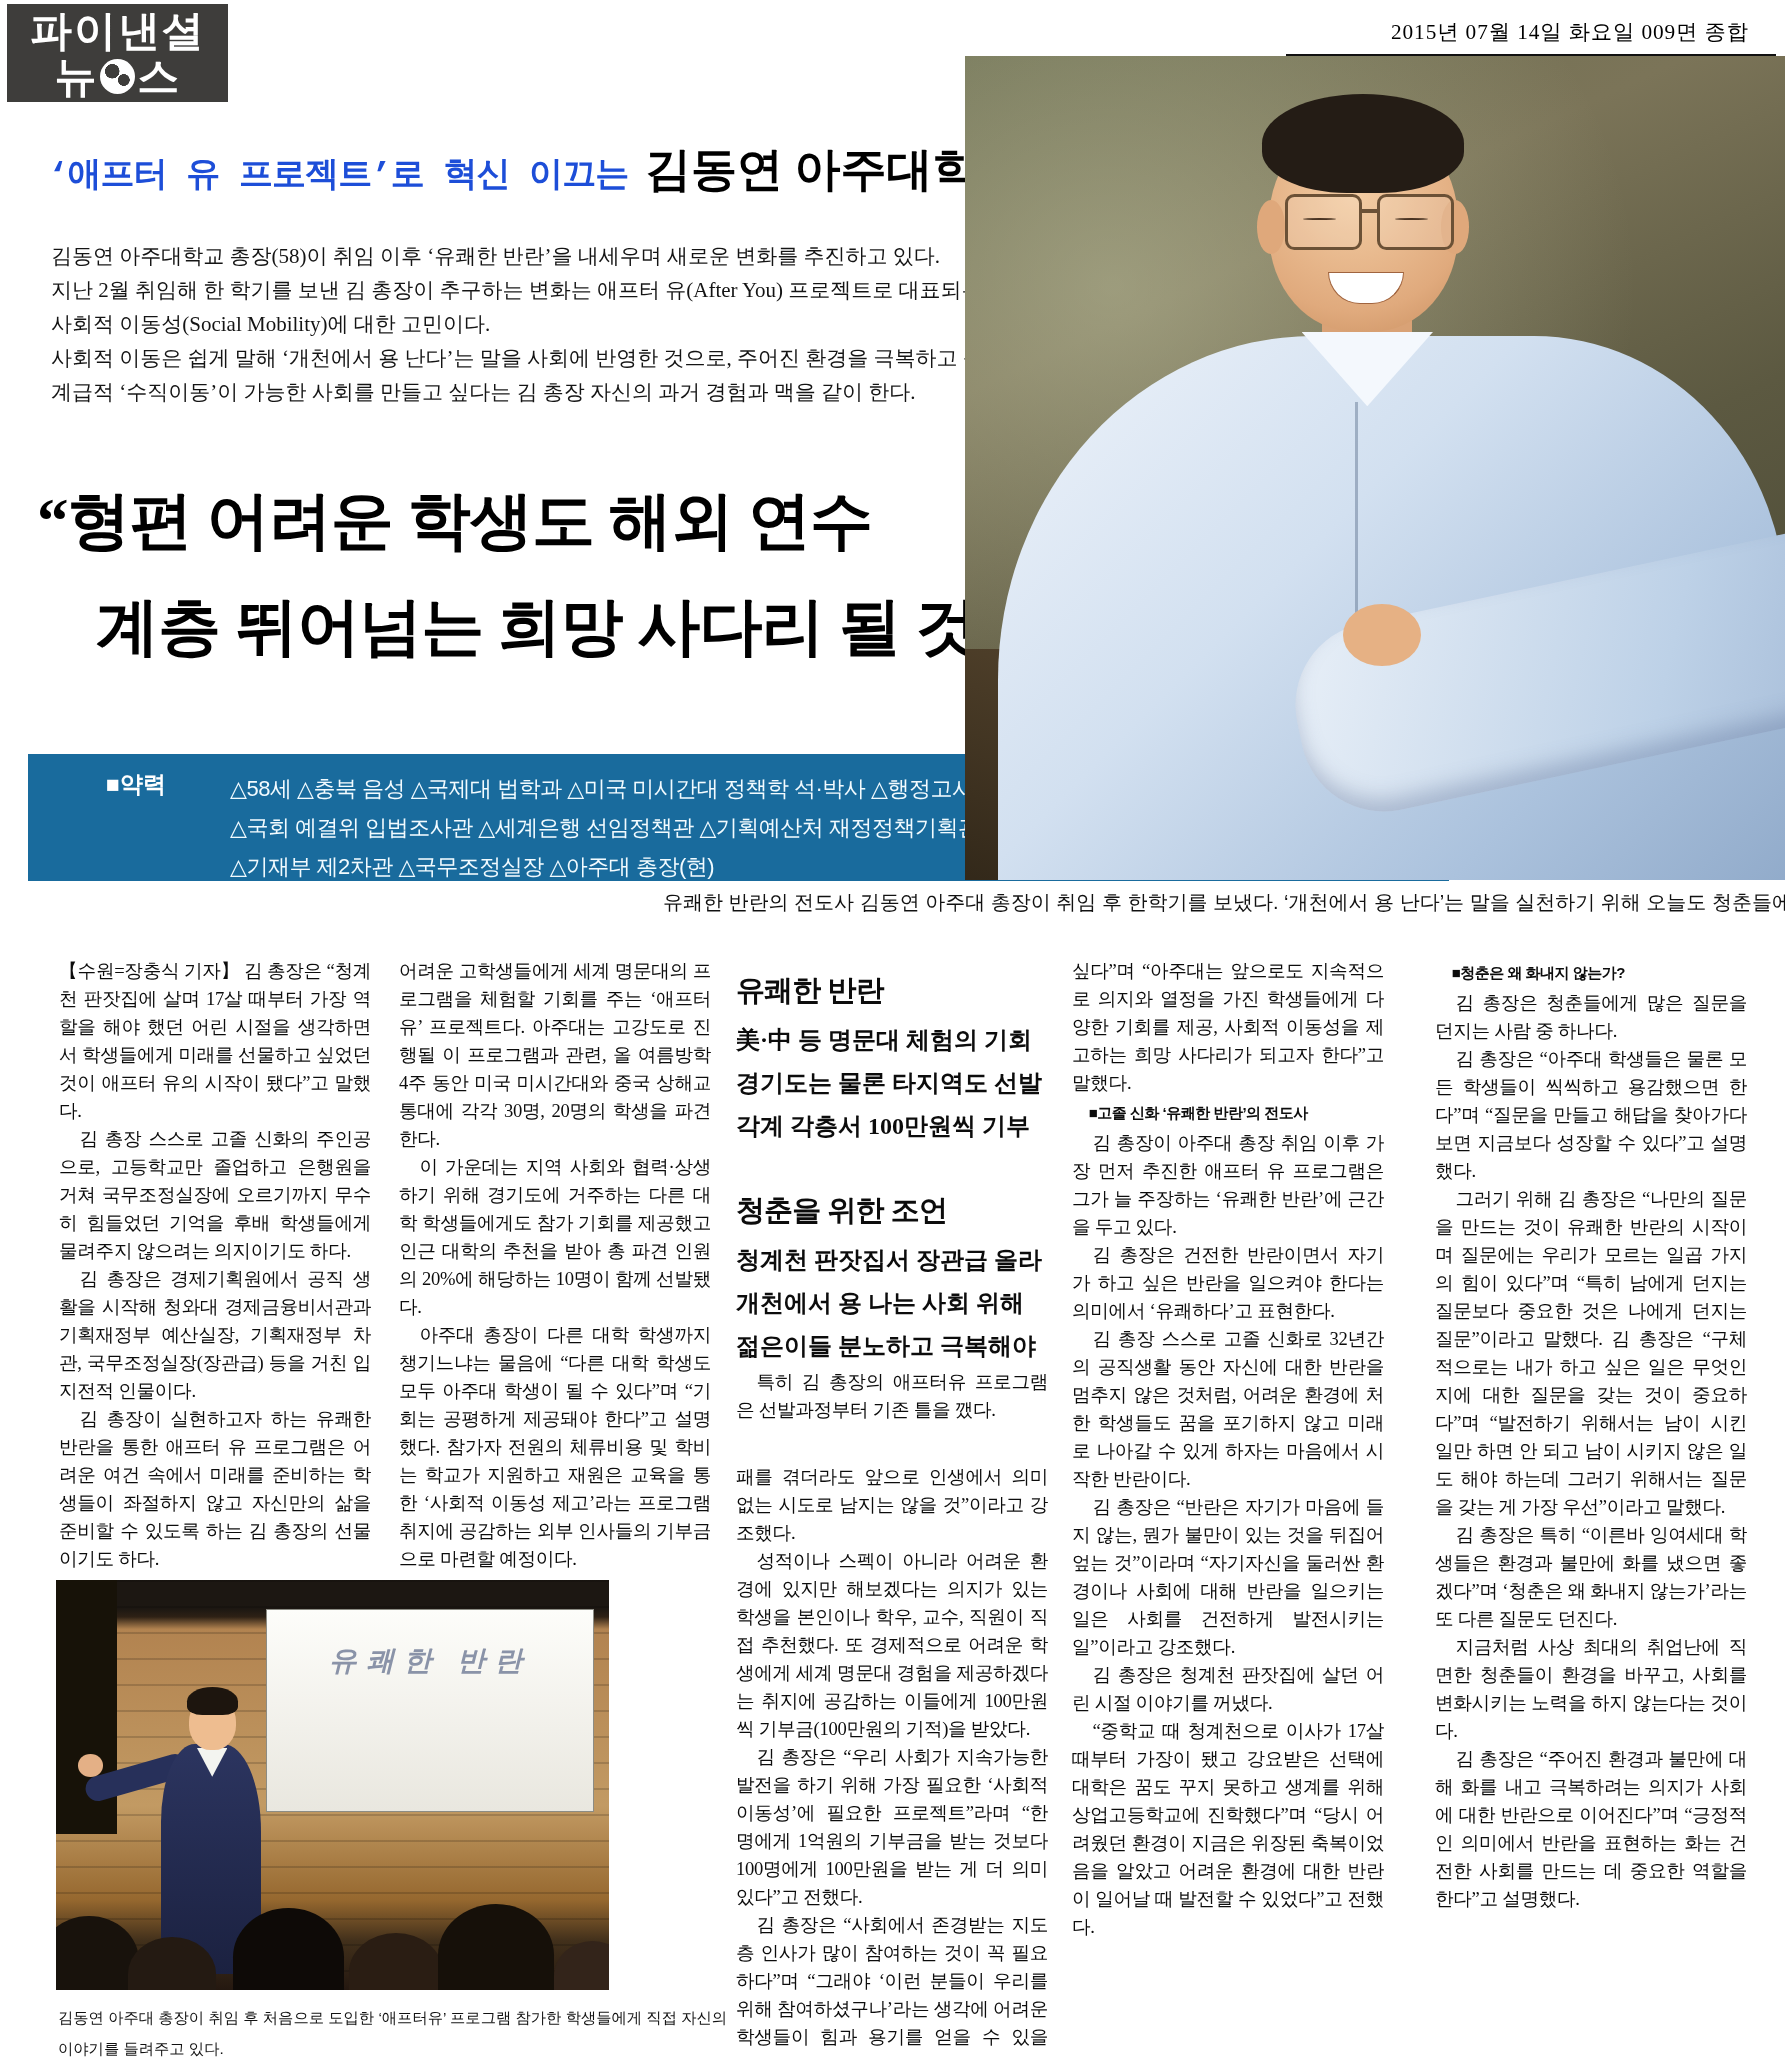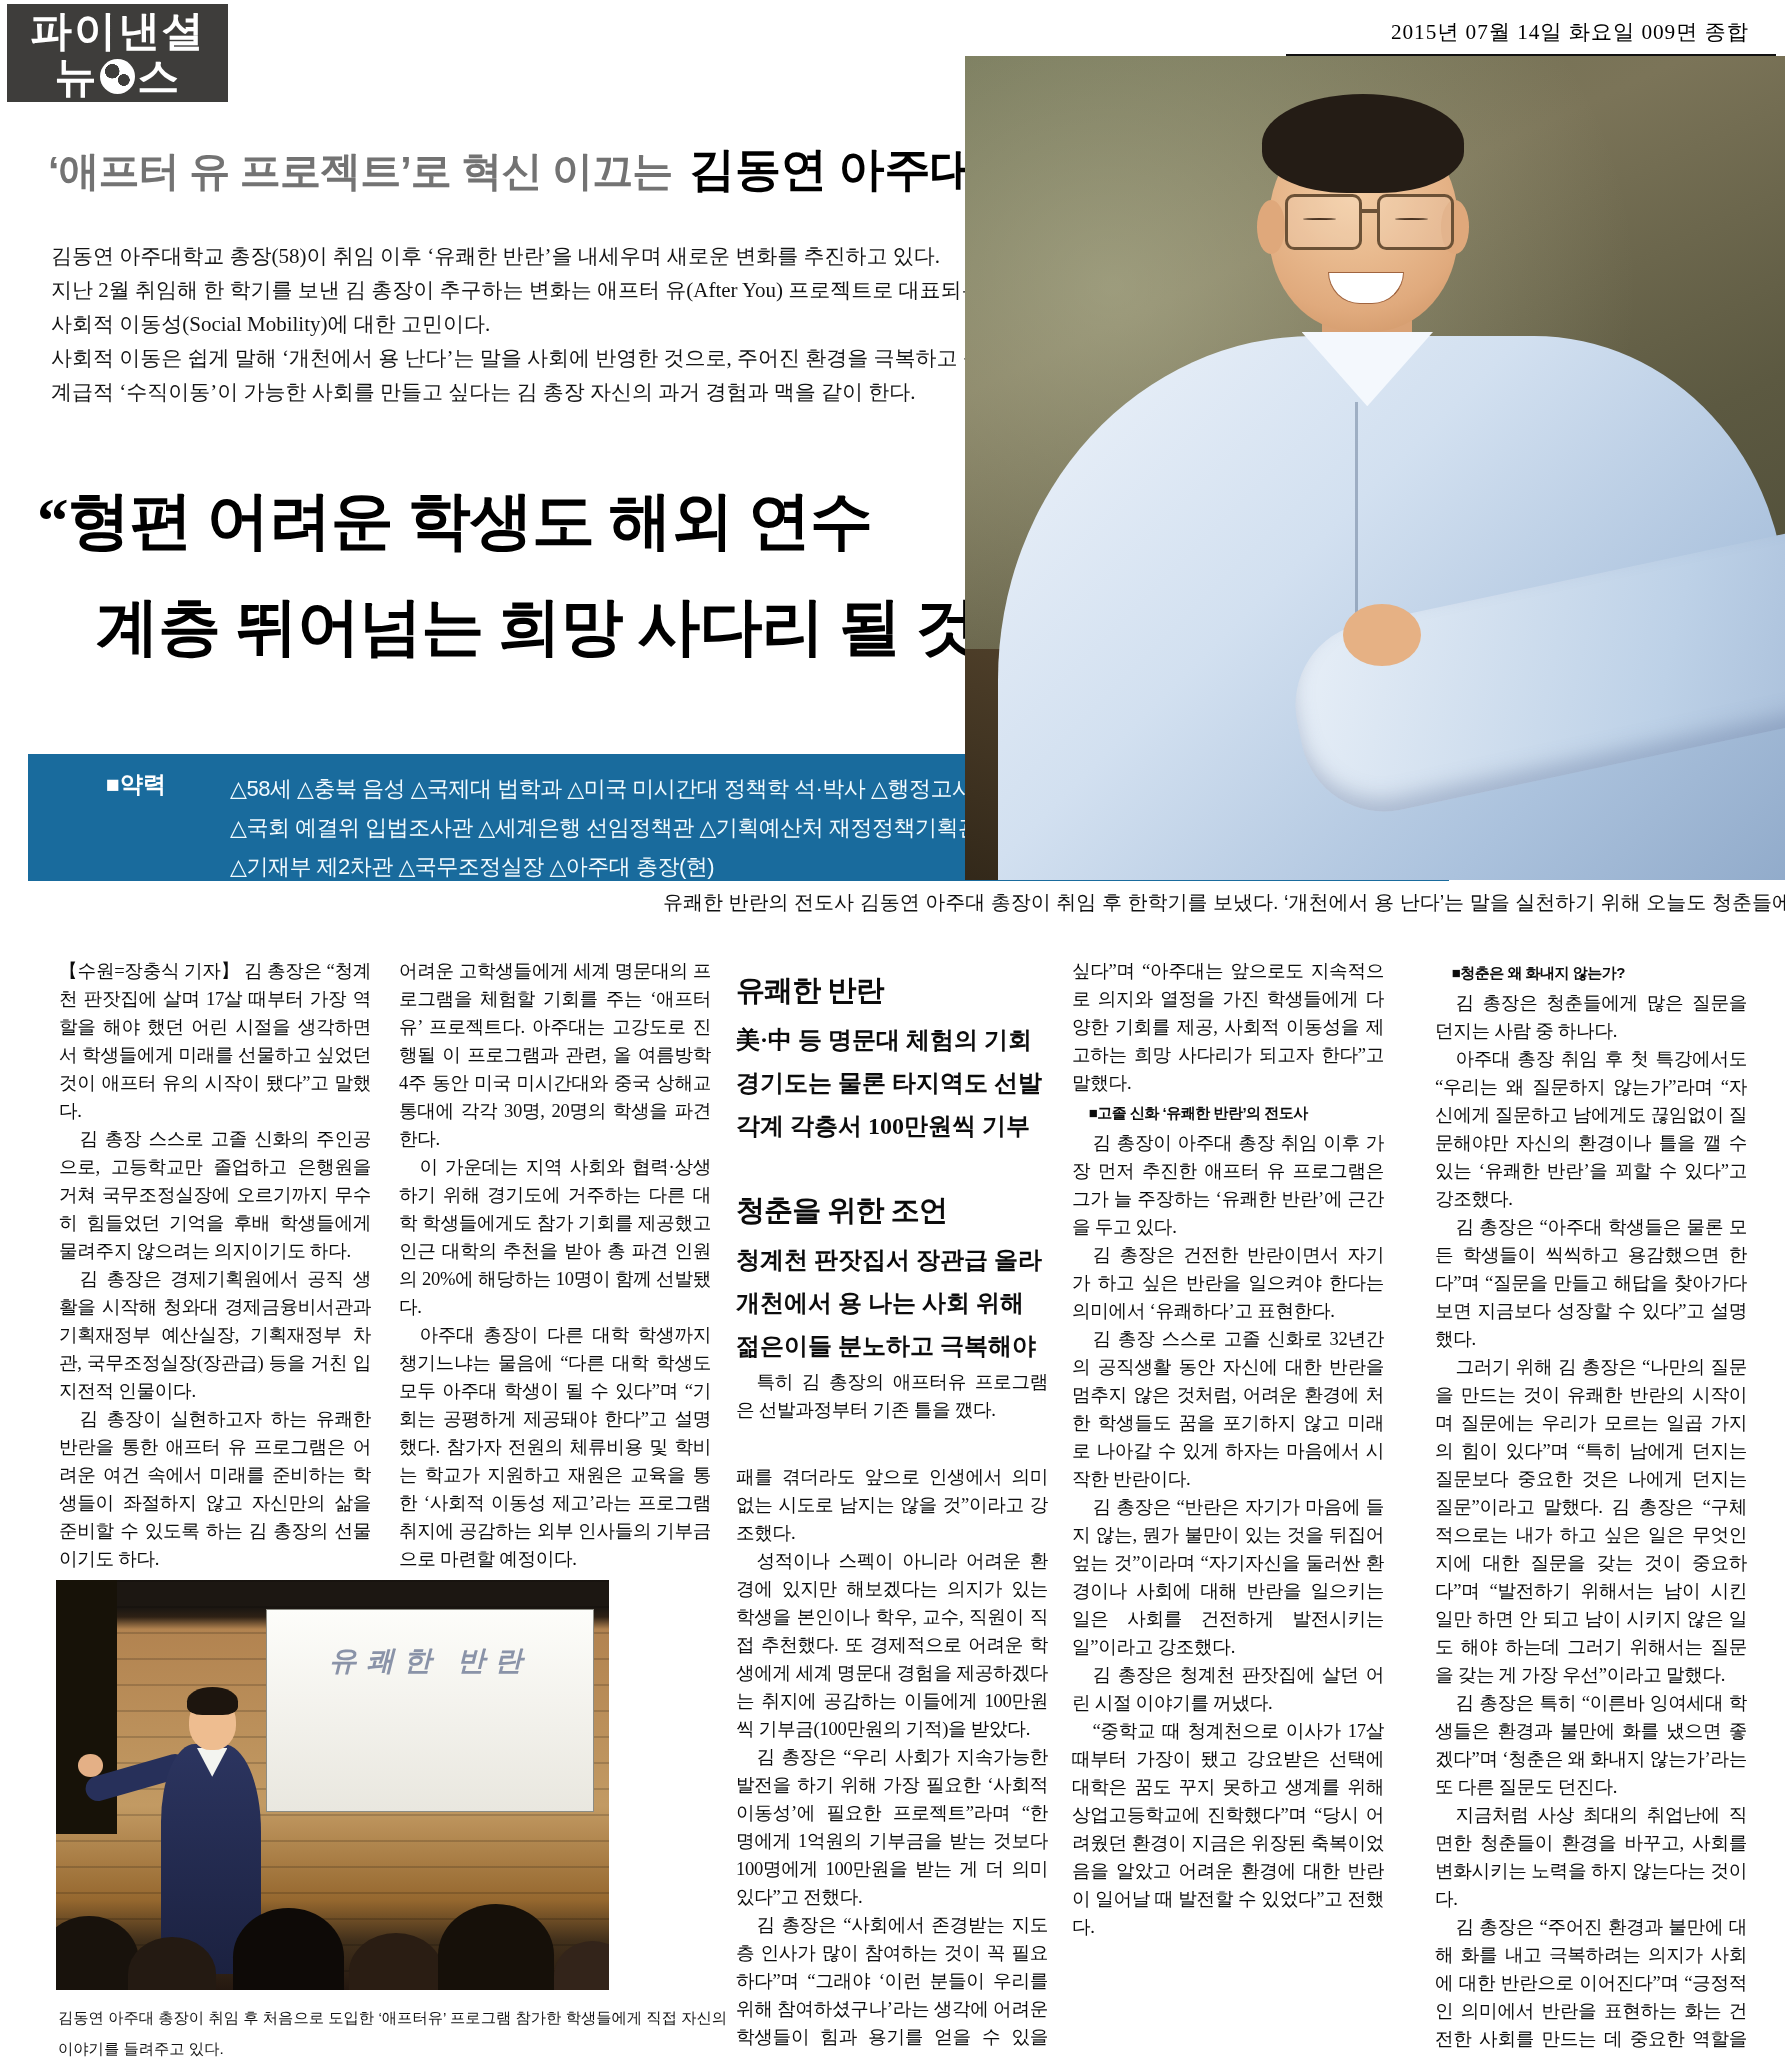--- a/index.html
+++ b/index.html
@@ -15,21 +15,21 @@
   .logo .r2{font-size:42px;line-height:45px;display:flex;align-items:center;justify-content:center;gap:1.9px;}
   .globe{display:inline-block;width:35px;height:35px;border-radius:50%;
          background:radial-gradient(circle at 35% 35%, #3e3d3b 0 22%, transparent 23%),
                     radial-gradient(circle at 68% 60%, #3e3d3b 0 18%, transparent 19%),#ffffff;}
   .dateline{position:absolute;left:1391px;top:16.7px;width:380px;font-size:21.3px;letter-spacing:0.9px;
             white-space:nowrap;color:#000;}
   .date-rule{position:absolute;left:1286px;top:54px;width:490px;height:1.9px;background:#111;}
 
   
   .kicker{position:absolute;left:48px;top:139px;display:flex;align-items:baseline;gap:16.7px;white-space:nowrap;}
-  .kicker .red{font-family:Liberation Sans, sans-serif;font-weight:800;font-size:41px;color:#737373;letter-spacing:-0.9px;}
+  .kicker .red{font-family:Liberation Mono, monospace;font-weight:800;font-size:34px;color:#1d4ed8;letter-spacing:-0.9px;}
   .kicker .blk{font-weight:700;font-size:46px;color:#000;letter-spacing:0px;}
 
   
   .lede{position:absolute;left:51px;top:239px;width:946px;font-size:21px;line-height:34px;color:#141414;}
   .lede div{white-space:nowrap;}
 
   
   .quote{position:absolute;left:37px;top:468px;font-weight:700;font-size:63px;line-height:106px;
          letter-spacing:-0.9px;color:#000;white-space:nowrap;}
   .quote .l2{margin-left:59px;}
@@ -227,21 +227,20 @@
     <p class="bp">김 총장은 건전한 반란이면서 자기가 하고 싶은 반란을 일으켜야 한다는 의미에서 ‘유쾌하다’고 표현한다.</p>
     <p class="bp">김 총장 스스로 고졸 신화로 32년간의 공직생활 동안 자신에 대한 반란을 멈추지 않은 것처럼, 어려운 환경에 처한 학생들도 꿈을 포기하지 않고 미래로 나아갈 수 있게 하자는 마음에서 시작한 반란이다.</p>
     <p class="bp">김 총장은 “반란은 자기가 마음에 들지 않는, 뭔가 불만이 있는 것을 뒤집어 엎는 것”이라며 “자기자신을 둘러싼 환경이나 사회에 대해 반란을 일으키는 일은 사회를 건전하게 발전시키는 일”이라고 강조했다.</p>
     <p class="bp">김 총장은 청계천 판잣집에 살던 어린 시절 이야기를 꺼냈다.</p>
     <p class="bp">“중학교 때 청계천으로 이사가 17살 때부터 가장이 됐고 강요받은 선택에 대학은 꿈도 꾸지 못하고 생계를 위해 상업고등학교에 진학했다”며 “당시 어려웠던 환경이 지금은 위장된 축복이었음을 알았고 어려운 환경에 대한 반란이 일어날 때 발전할 수 있었다”고 전했다.</p>
   </div>
 
   <div class="col c5">
     <p class="subhead">■청춘은 왜 화내지 않는가?</p>
     <p class="bp">김 총장은 청춘들에게 많은 질문을 던지는 사람 중 하나다.</p>
-    <p class="bp">아주대 총장 취임 후 첫 특강에서도 “우리는 왜 질문하지 않는가”라며 “자신에게 질문하고 남에게도 끊임없이 질문해야만 자신의 환경이나 틀을 깰 수 있는 ‘유쾌한 반란’을 꾀할 수 있다”고 강조했다.</p>
     <p class="bp">김 총장은 “아주대 학생들은 물론 모든 학생들이 씩씩하고 용감했으면 한다”며 “질문을 만들고 해답을 찾아가다 보면 지금보다 성장할 수 있다”고 설명했다.</p>
     <p class="bp">그러기 위해 김 총장은 “나만의 질문을 만드는 것이 유쾌한 반란의 시작이며 질문에는 우리가 모르는 일곱 가지의 힘이 있다”며 “특히 남에게 던지는 질문보다 중요한 것은 나에게 던지는 질문”이라고 말했다. 김 총장은 “구체적으로는 내가 하고 싶은 일은 무엇인지에 대한 질문을 갖는 것이 중요하다”며 “발전하기 위해서는 남이 시킨 일만 하면 안 되고 남이 시키지 않은 일도 해야 하는데 그러기 위해서는 질문을 갖는 게 가장 우선”이라고 말했다.</p>
     <p class="bp">김 총장은 특히 “이른바 잉여세대 학생들은 환경과 불만에 화를 냈으면 좋겠다”며 ‘청춘은 왜 화내지 않는가’라는 또 다른 질문도 던진다.</p>
     <p class="bp">지금처럼 사상 최대의 취업난에 직면한 청춘들이 환경을 바꾸고, 사회를 변화시키는 노력을 하지 않는다는 것이다.</p>
     <p class="bp">김 총장은 “주어진 환경과 불만에 대해 화를 내고 극복하려는 의지가 사회에 대한 반란으로 이어진다”며 “긍정적인 의미에서 반란을 표현하는 화는 건전한 사회를 만드는 데 중요한 역할을 한다”고 설명했다.</p>
 
   </div>
 
   <div class="photo2">
     <div class="ph2-slats"></div>

